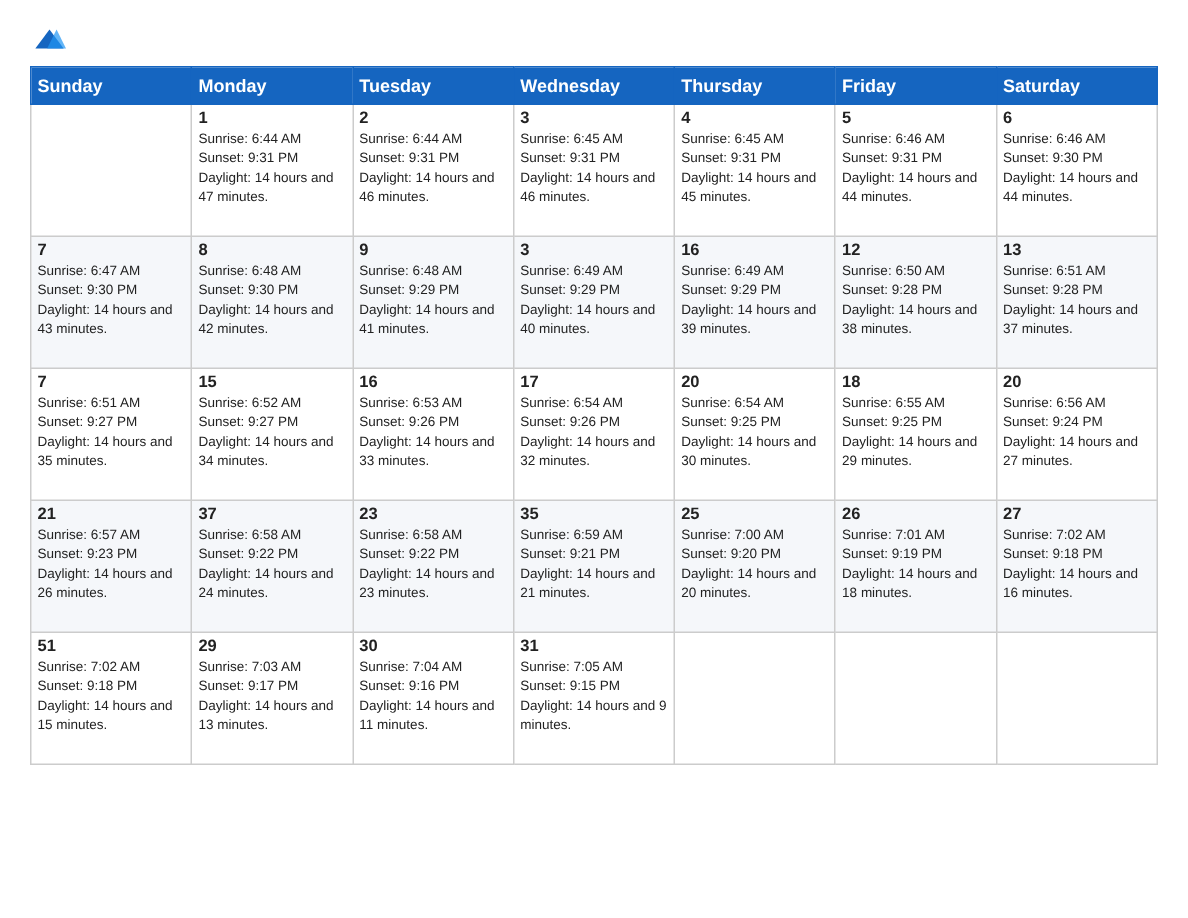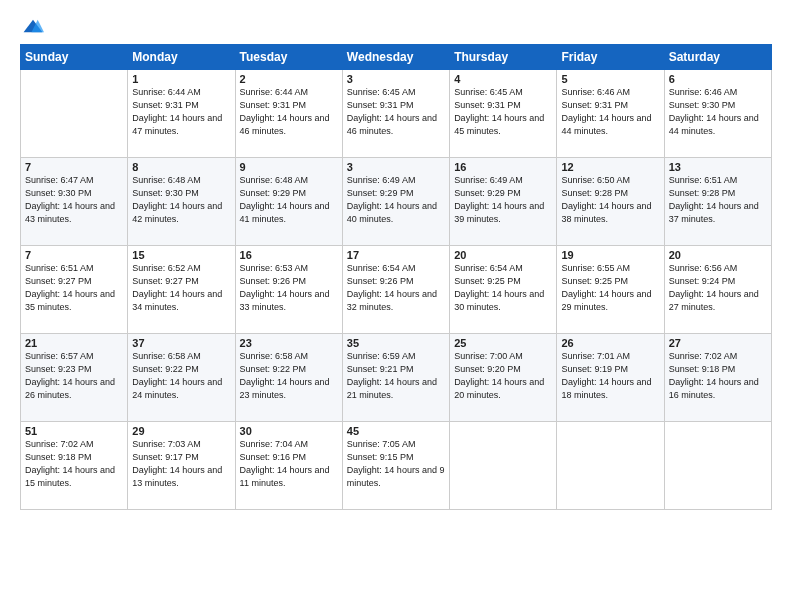--- a/index.html
+++ b/index.html
@@ -211,21 +211,21 @@
           </td>
           <td>
             <span class="day-num">17</span>
             <div class="day-info">Sunrise: 6:54 AM<br>Sunset: 9:26 PM<br>Daylight: 14 hours and 32 minutes.</div>
           </td>
           <td>
             <span class="day-num">20</span>
             <div class="day-info">Sunrise: 6:54 AM<br>Sunset: 9:25 PM<br>Daylight: 14 hours and 30 minutes.</div>
           </td>
           <td>
-            <span class="day-num">19</span>
+            <span class="day-num">18</span>
             <div class="day-info">Sunrise: 6:55 AM<br>Sunset: 9:25 PM<br>Daylight: 14 hours and 29 minutes.</div>
           </td>
           <td>
             <span class="day-num">20</span>
             <div class="day-info">Sunrise: 6:56 AM<br>Sunset: 9:24 PM<br>Daylight: 14 hours and 27 minutes.</div>
           </td>
         </tr>
         <tr>
           <td>
             <span class="day-num">21</span>
@@ -263,21 +263,21 @@
           </td>
           <td>
             <span class="day-num">29</span>
             <div class="day-info">Sunrise: 7:03 AM<br>Sunset: 9:17 PM<br>Daylight: 14 hours and 13 minutes.</div>
           </td>
           <td>
             <span class="day-num">30</span>
             <div class="day-info">Sunrise: 7:04 AM<br>Sunset: 9:16 PM<br>Daylight: 14 hours and 11 minutes.</div>
           </td>
           <td>
-            <span class="day-num">45</span>
+            <span class="day-num">31</span>
             <div class="day-info">Sunrise: 7:05 AM<br>Sunset: 9:15 PM<br>Daylight: 14 hours and 9 minutes.</div>
           </td>
           <td class="empty-cell"></td>
           <td class="empty-cell"></td>
           <td class="empty-cell"></td>
         </tr>
       </tbody>
   </table>
 </div>
 

